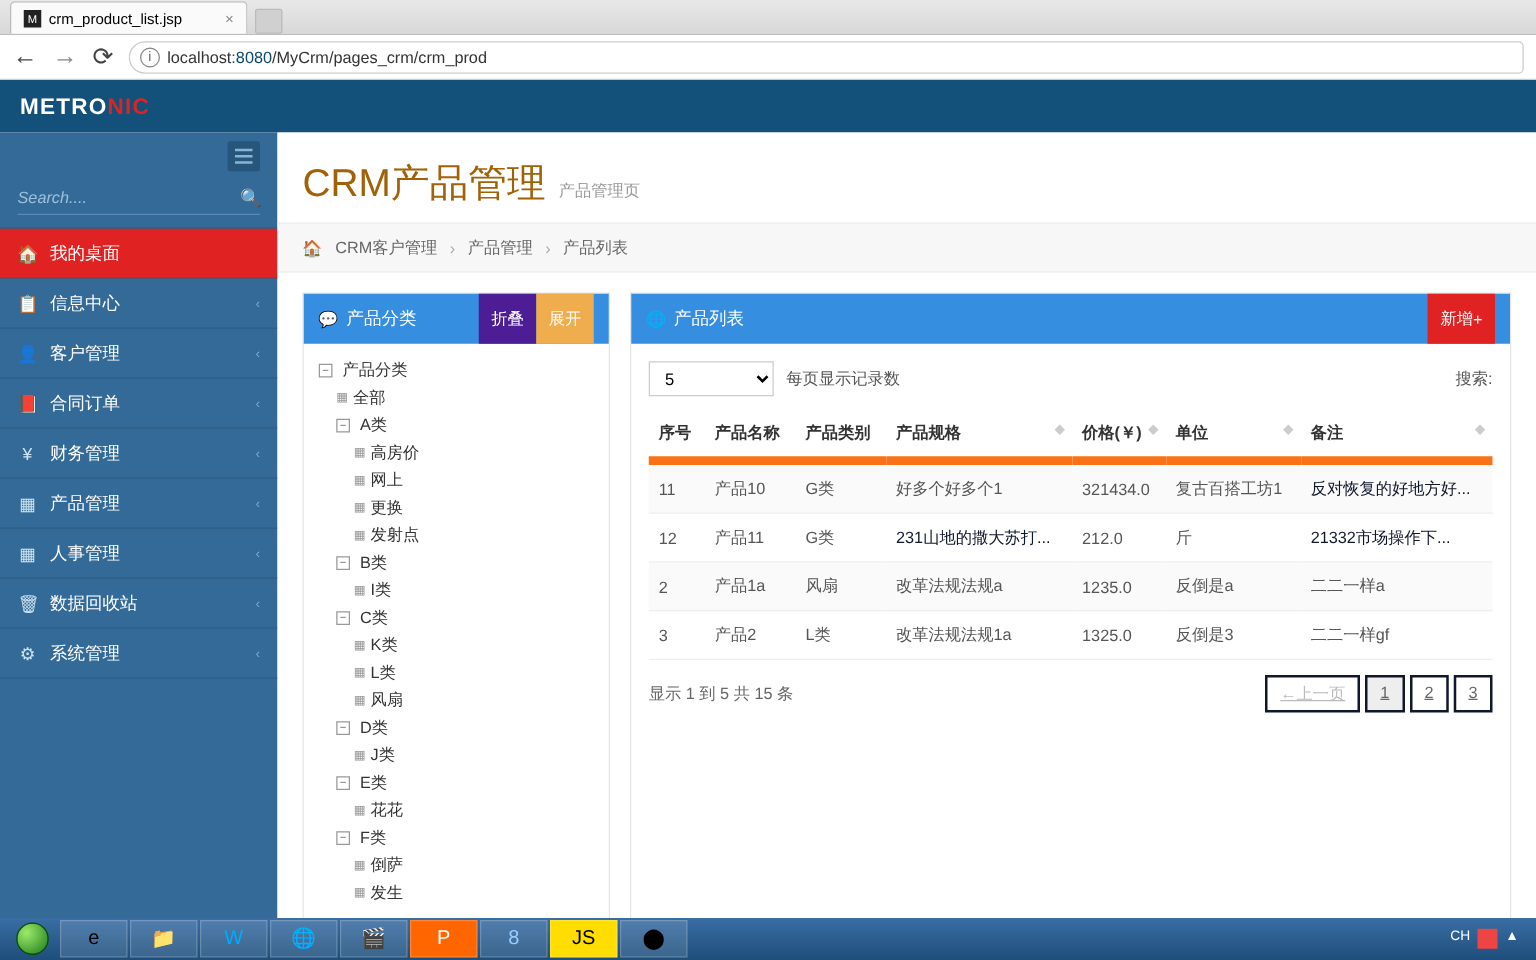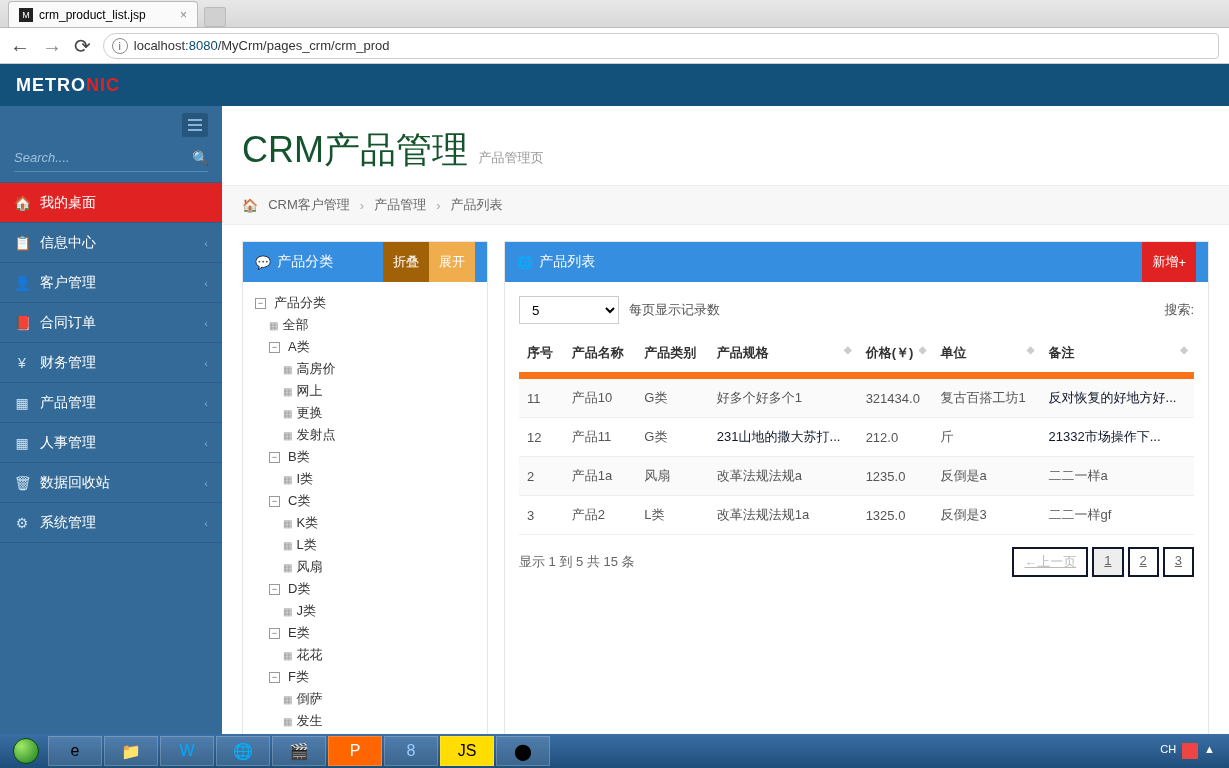--- a/index.html
+++ b/index.html
@@ -38,34 +38,34 @@
 .search-in::placeholder{color:#9cc1de;}
 .sicon { color:#9cc1de; font-size:14px; }
 .nav-item { height:40px; display:flex; align-items:center; padding:0 14px; font-size:14px; cursor:pointer; border-bottom:1px solid #2d5d85; gap:10px; }
 .nav-item.active { background:#e02222; }
 .nav-item .chev { margin-left:auto; color:#7da9cc; font-size:11px;}
 .nav-ico { width:16px; text-align:center; color:#cde3f3; }
 
 
 .main { flex:1; background:#fff; overflow:auto; }
 .page-title-wrap { padding:20px 20px 10px; }
-.page-title { font-size:36px; color:#14532d; font-weight:300; display:inline;}
+.page-title { font-size:31px; color:#a16207; font-weight:300; display:inline;}
 .page-sub { font-size:13px; color:#999; margin-left:6px;}
 .breadcrumb { background:#f7f7f7; border:1px solid #eee; border-left:none;border-right:none; padding:10px 20px; font-size:13px; color:#666; display:flex; align-items:center; gap:10px;}
 .breadcrumb a { color:#666; text-decoration:none; cursor:pointer;}
 .bc-sep { color:#aaa; }
 
 .content-row { display:flex; gap:16px; padding:16px 20px; }
 
 .panel { border:1px solid #e5e5e5; background:#fff; }
 .panel-head { background:#368ee0; color:#fff; height:40px; display:flex; align-items:center; padding:0 12px; font-size:14px; gap:6px;}
 .panel-head .hicon { font-size:13px; }
 .panel-head .hactions { margin-left:auto; display:flex; gap:0;}
 .hbtn { padding:0 10px; height:40px; display:flex; align-items:center; font-size:13px; cursor:pointer;}
-.hbtn.green { background:#a16207; }
+.hbtn.green { background:#4c1d95; }
 .hbtn.orange { background:#f0ad4e; }
 .hbtn.red { background:#e02222; }
 
 .tree-panel { width:246px; }
 .tree { padding:10px 12px; font-size:13px; color:#333; }
 .tree-node { display:flex; align-items:center; gap:4px; padding:2px 0; cursor:pointer;}
 .tg { width:11px;height:11px;border:1px solid #999;display:inline-flex;align-items:center;justify-content:center;font-size:9px;line-height:1;color:#666;}
 .fico { font-size:10px; color:#999; }
 
 .list-panel { flex:1; min-width:0; }

